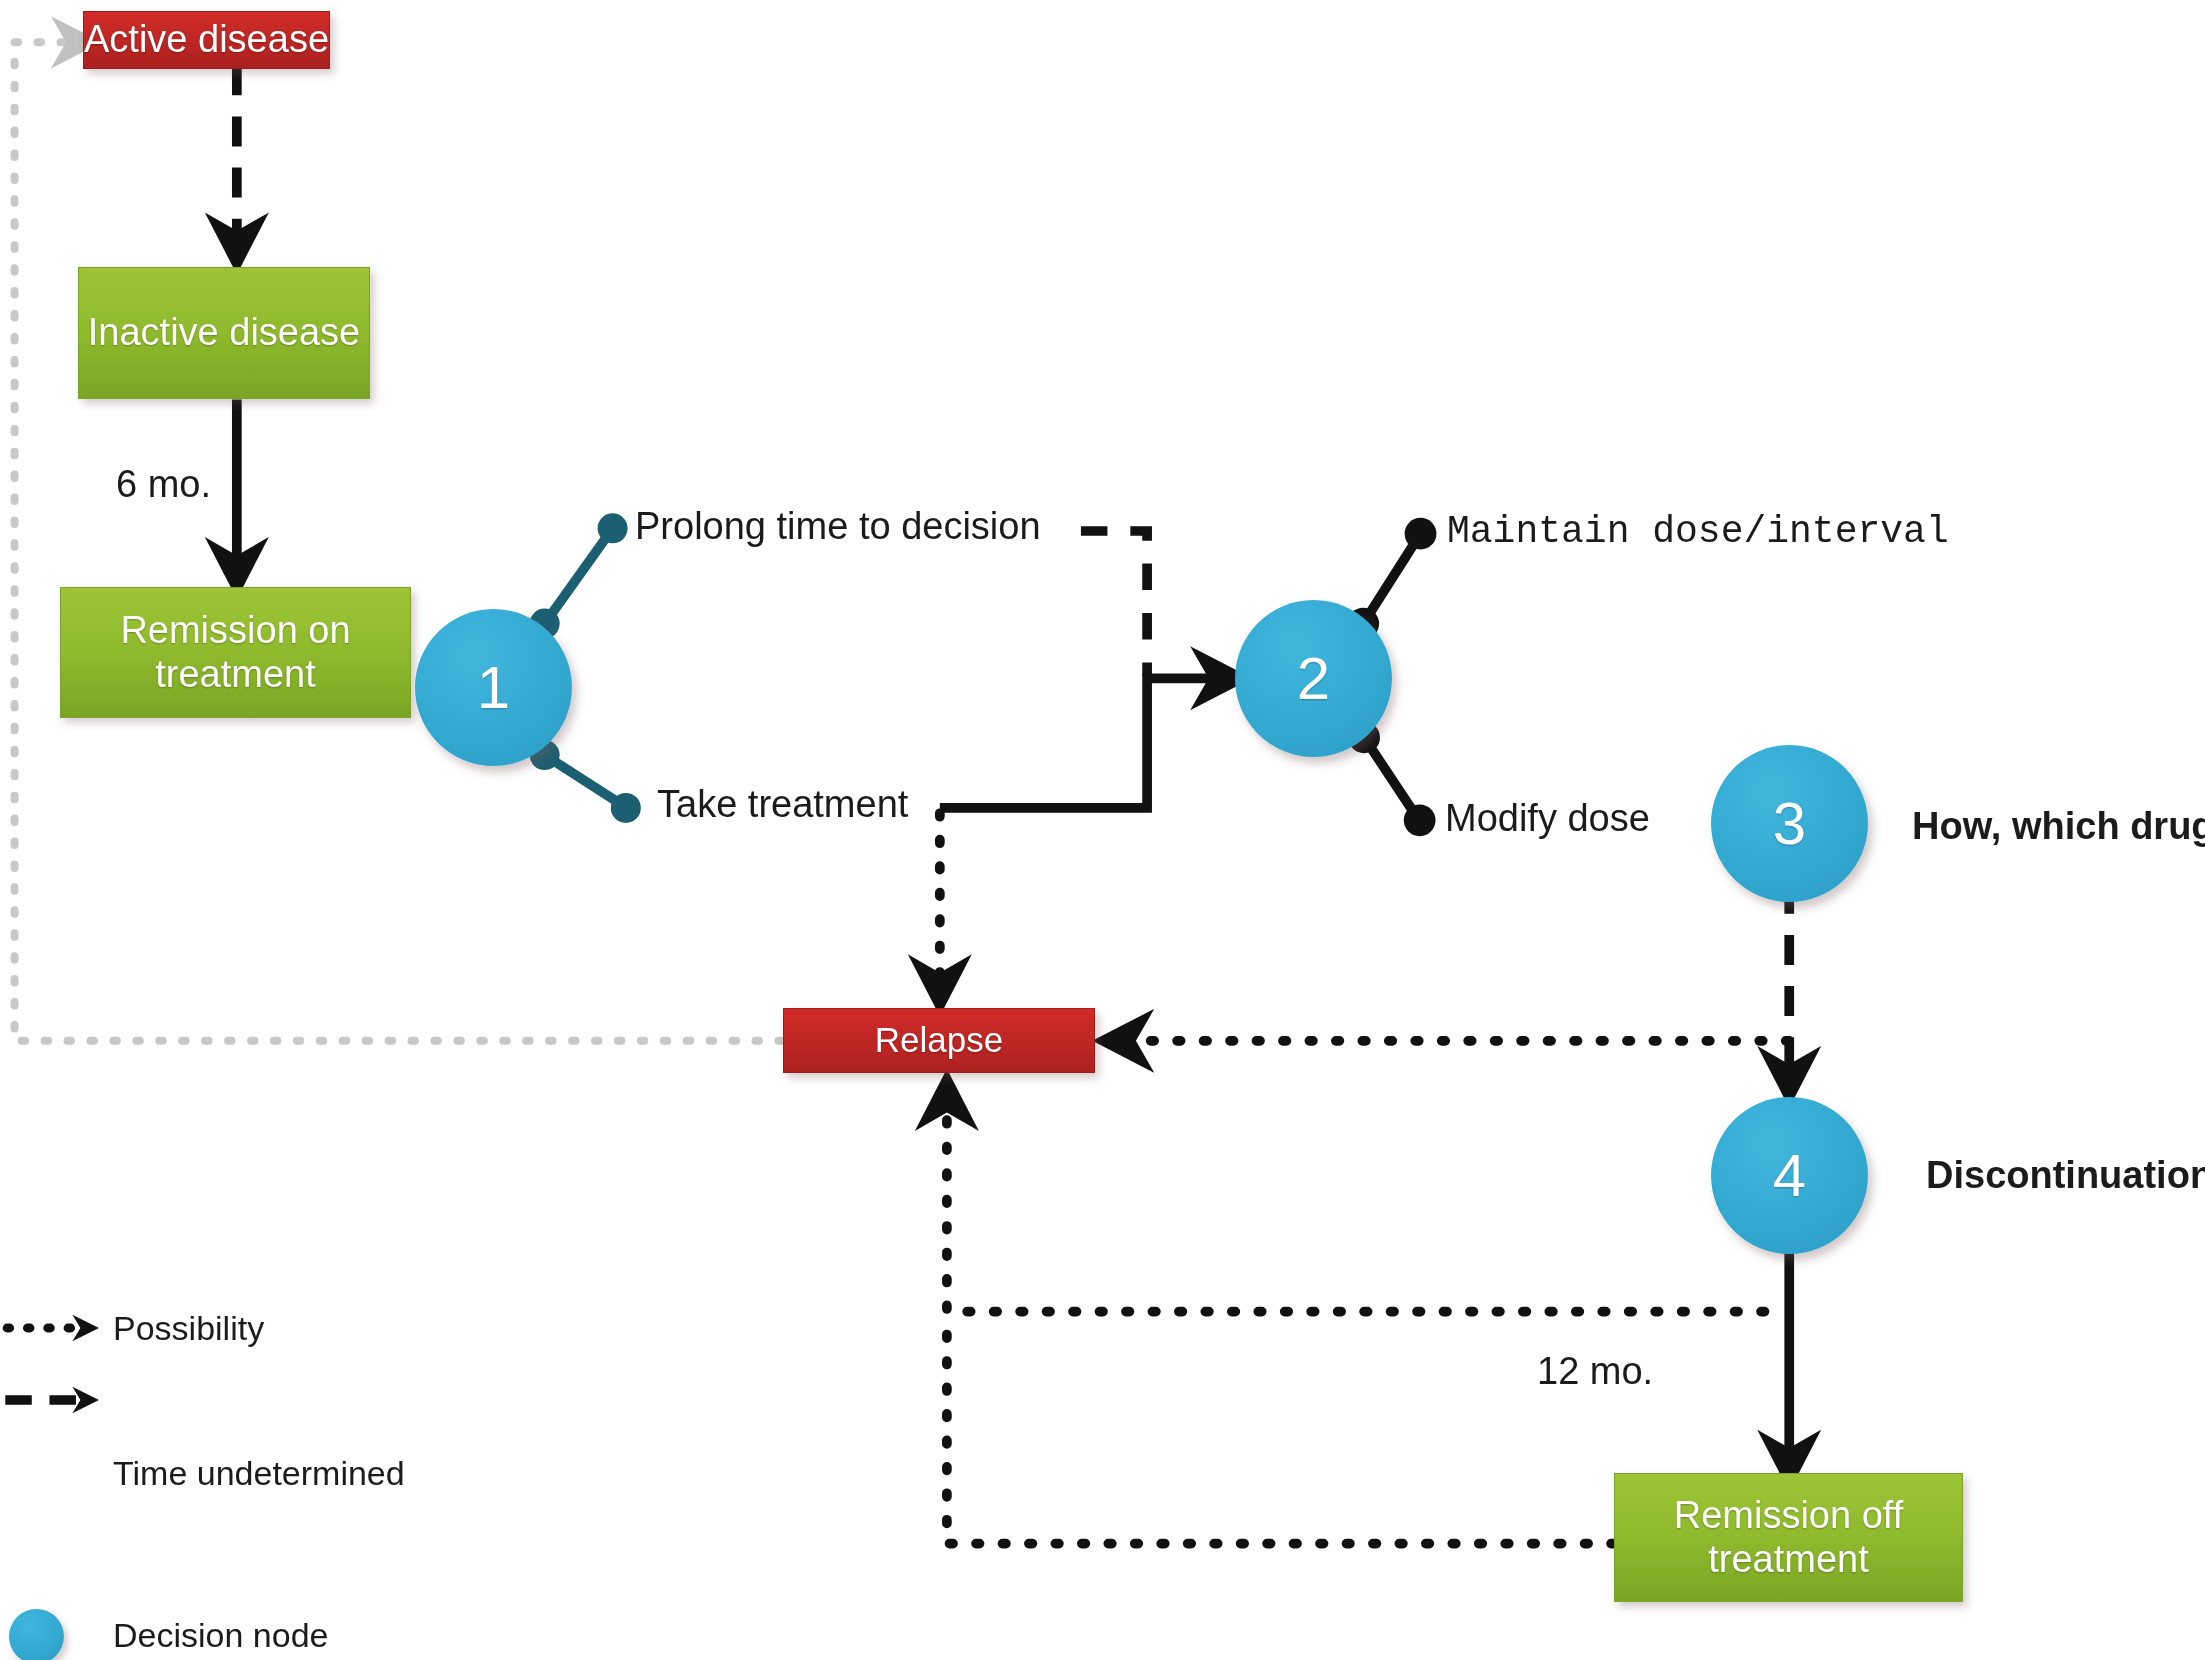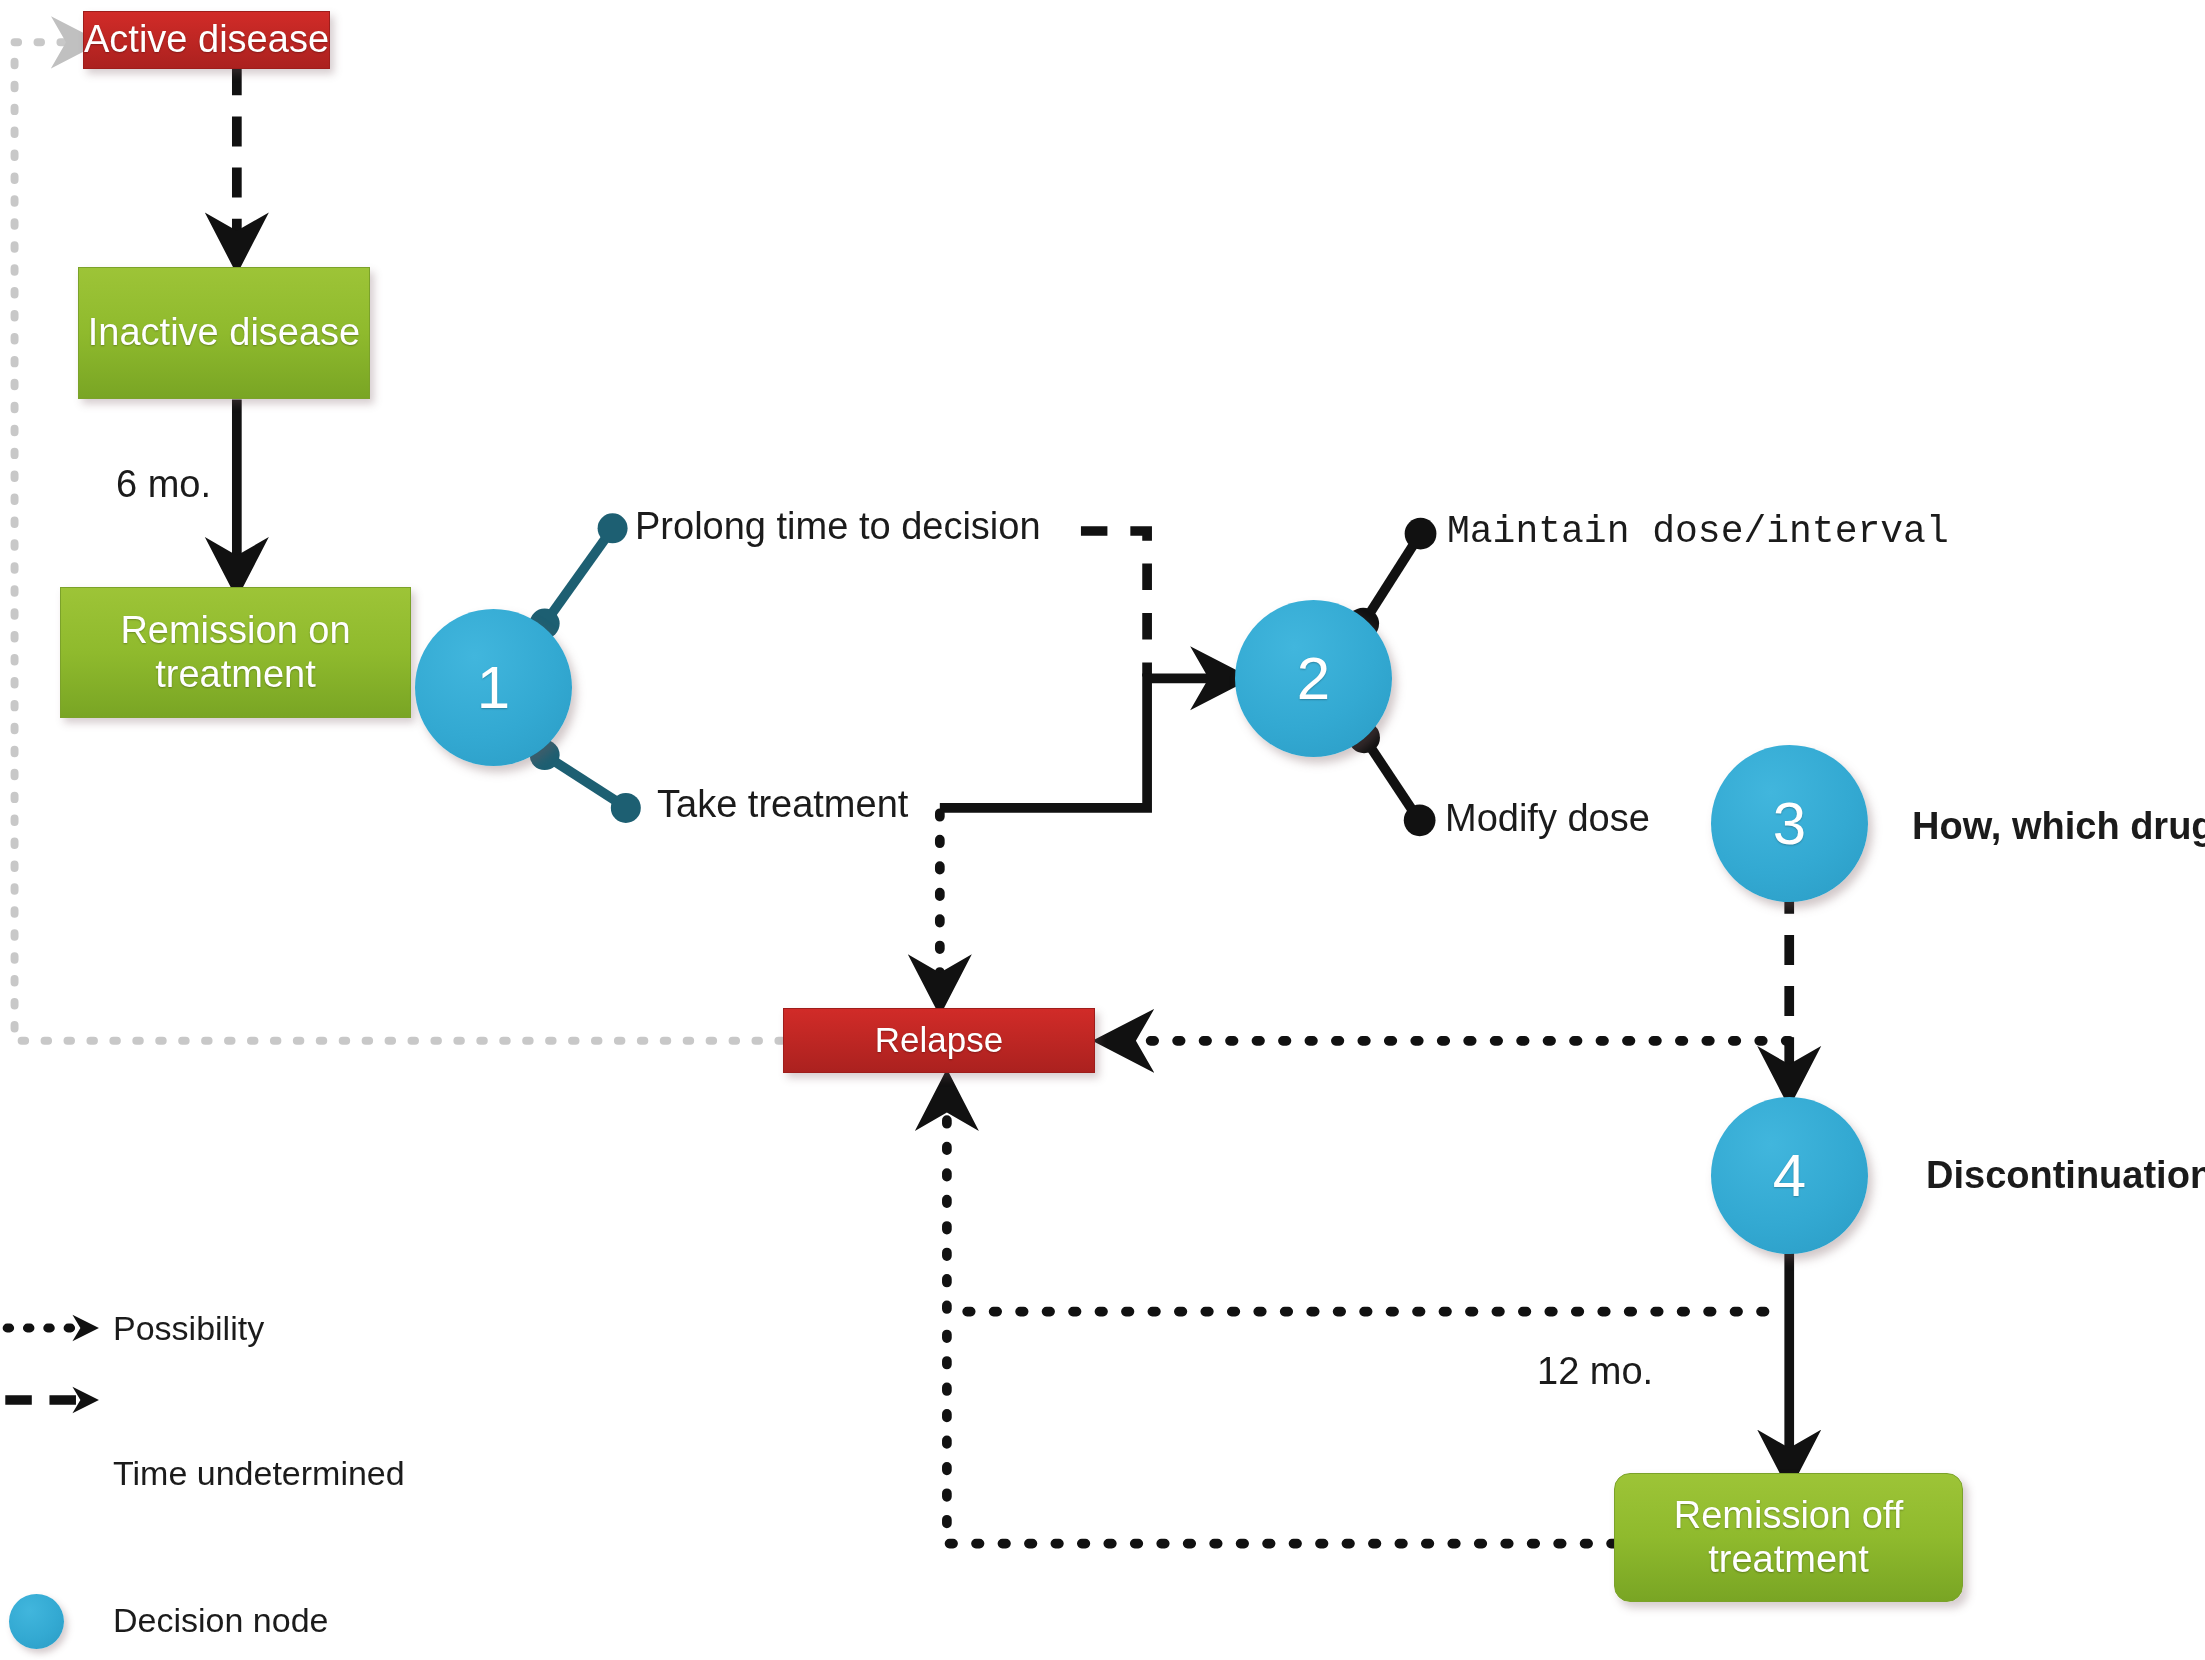--- a/index.html
+++ b/index.html
@@ -170,21 +170,21 @@
   </div>
 
   <div class="box green" style="left:60px;top:587px;width:351px;height:131px;font-size:38px;">
     <span>Remission on treatment</span>
   </div>
 
   <div class="box red" style="left:783px;top:1008px;width:312px;height:65px;font-size:35px;">
     <span>Relapse</span>
   </div>
 
-  <div class="box green" style="left:1614px;top:1473px;width:349px;height:129px;font-size:38px;border-radius:16px;">
+  <div class="box green" style="left:1614px;top:1473px;width:349px;height:129px;font-size:38px;">
     <span>Remission off treatment</span>
   </div>
 
   <div class="node" style="left:415px;top:609px;width:157px;height:157px;font-size:60px;">
     <span>1</span>
   </div>
 
   <div class="node" style="left:1235px;top:600px;width:157px;height:157px;font-size:60px;">
     <span>2</span>
   </div>
@@ -224,21 +224,21 @@
     </div>
 
     <div class="legend-row" style="left:0;top:0;width:494px;">
       <svg width="106" height="62" style="position:absolute;left:0;top:0;" viewBox="0 0 120 70">
         <line x1="8" y1="35" x2="88" y2="35" stroke="#111111" stroke-width="10" stroke-dasharray="3 20" stroke-linecap="round"></line>
         <path d="M82,20 L112,35 L82,50 L91,35 Z" fill="#111111"></path>
       </svg>
       <span class="legend-text" style="top:12.4px;">Possibility</span>
     </div>
 
-    <div class="legend-row" style="left:0;top:145px;width:494px;padding-left:7px;">
+    <div class="legend-row" style="left:0;top:160px;width:494px;padding-left:7px;">
       <span class="legend-swatch-circle" style="top:152px;"></span>
       <span class="legend-text" style="top:159px;">Decision node</span>
     </div>
 
     <div class="legend-row" style="left:0;top:233px;width:494px;">
       
       
     </div>
 
   </div>

